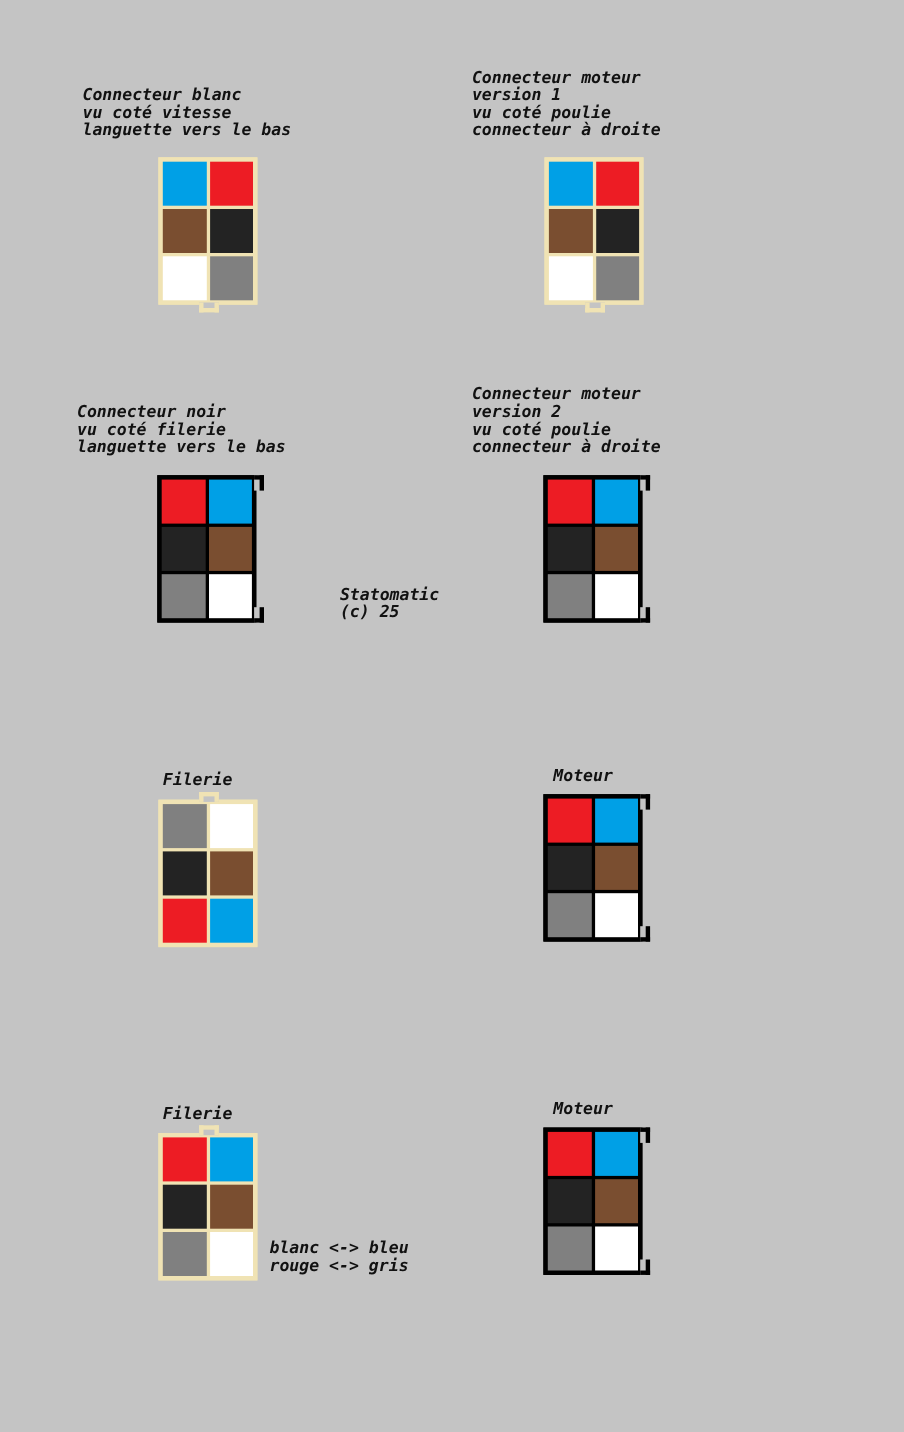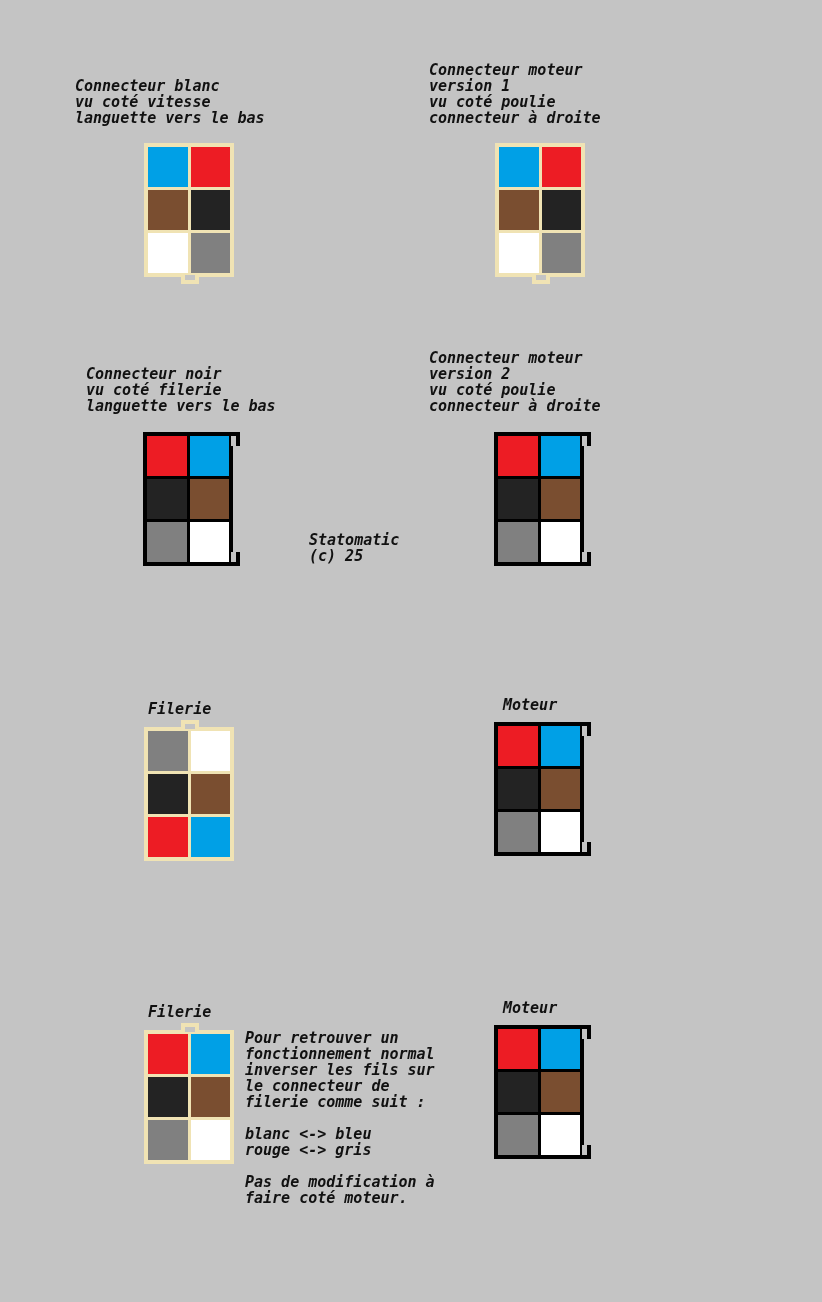--- a/index.html
+++ b/index.html
@@ -153,21 +153,21 @@
       <div class="cell" style="background: rgb(0, 160, 230);"></div>
       <div class="cell" style="background: rgb(237, 28, 36);"></div>
       <div class="cell" style="background: rgb(122, 78, 48);"></div>
       <div class="cell" style="background: rgb(35, 35, 35);"></div>
       <div class="cell" style="background: rgb(255, 255, 255);"></div>
       <div class="cell" style="background: rgb(128, 128, 128);"></div>
     </div>
     <div class="tab-bottom"></div>
   </div>
 
-  <div class="txt" style="left:70px; top:366px;margin-left:16px;">Connecteur noir
+  <div class="txt" style="left:70px; top:366px;">Connecteur noir
 vu coté filerie
 languette vers le bas</div>
 
   <div class="conn dark" id="conn-black" style="left:143px; top:432px;">
     <div class="grid">
       <div class="cell" style="background: rgb(237, 28, 36);"></div>
       <div class="cell" style="background: rgb(0, 160, 230);"></div>
       <div class="cell" style="background: rgb(35, 35, 35);"></div>
       <div class="cell" style="background: rgb(122, 78, 48);"></div>
       <div class="cell" style="background: rgb(128, 128, 128);"></div>
@@ -248,23 +248,16 @@
       <div class="cell" style="background: rgb(0, 160, 230);"></div>
       <div class="cell" style="background: rgb(35, 35, 35);"></div>
       <div class="cell" style="background: rgb(122, 78, 48);"></div>
       <div class="cell" style="background: rgb(128, 128, 128);"></div>
       <div class="cell" style="background: rgb(255, 255, 255);"></div>
     </div>
     <div class="tab-right-top"></div>
     <div class="tab-right-bottom"></div>
   </div>
 
-  <div class="txt" style="left:245px; top:1030px;">Pour retrouver un
-fonctionnement normal
-inverser les fils sur
-le connecteur de
-filerie comme suit :</div>
   <div class="txt" style="left:245px; top:1126px;">blanc &lt;-&gt; bleu
 rouge &lt;-&gt; gris</div>
-  <div class="txt" style="left:245px; top:1174px;">Pas de modification à
-faire coté moteur.</div>
 
 </div>
 
 </body></html>

